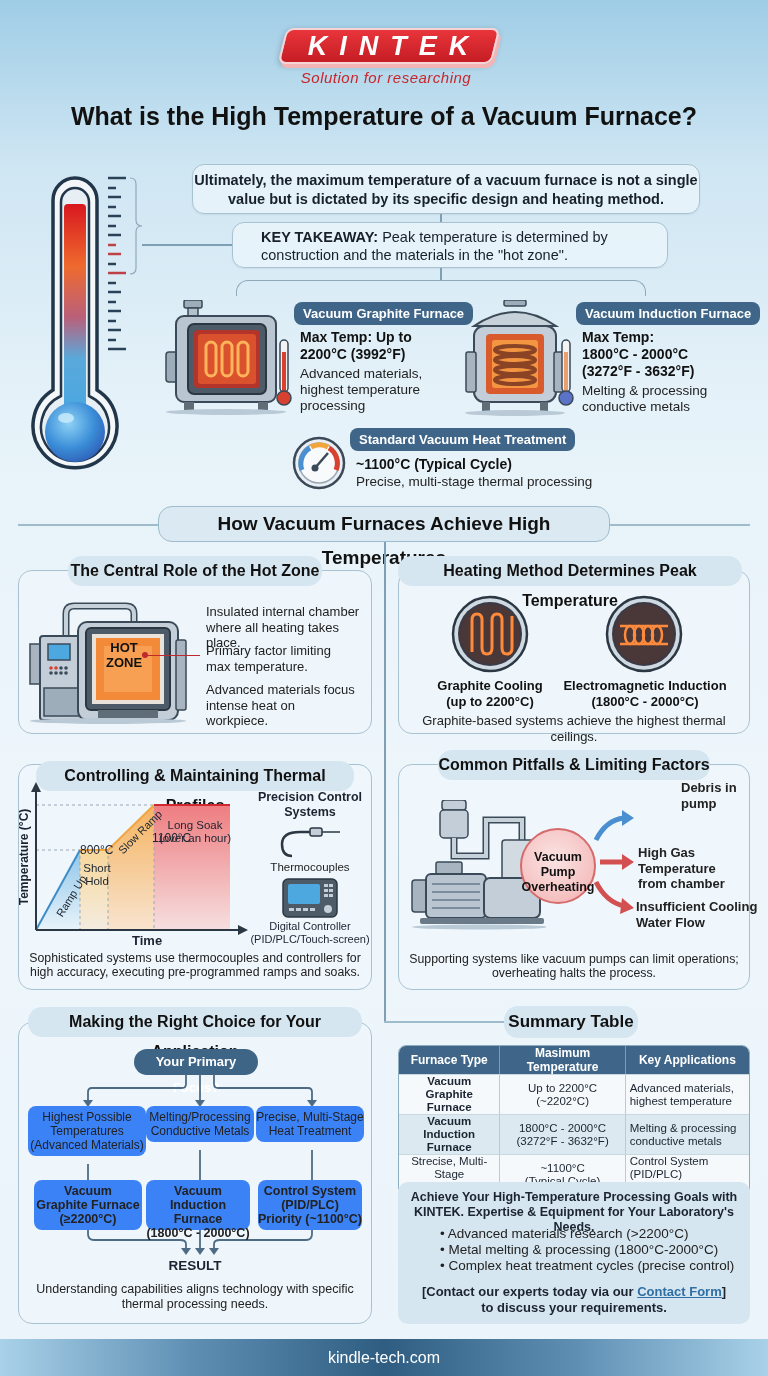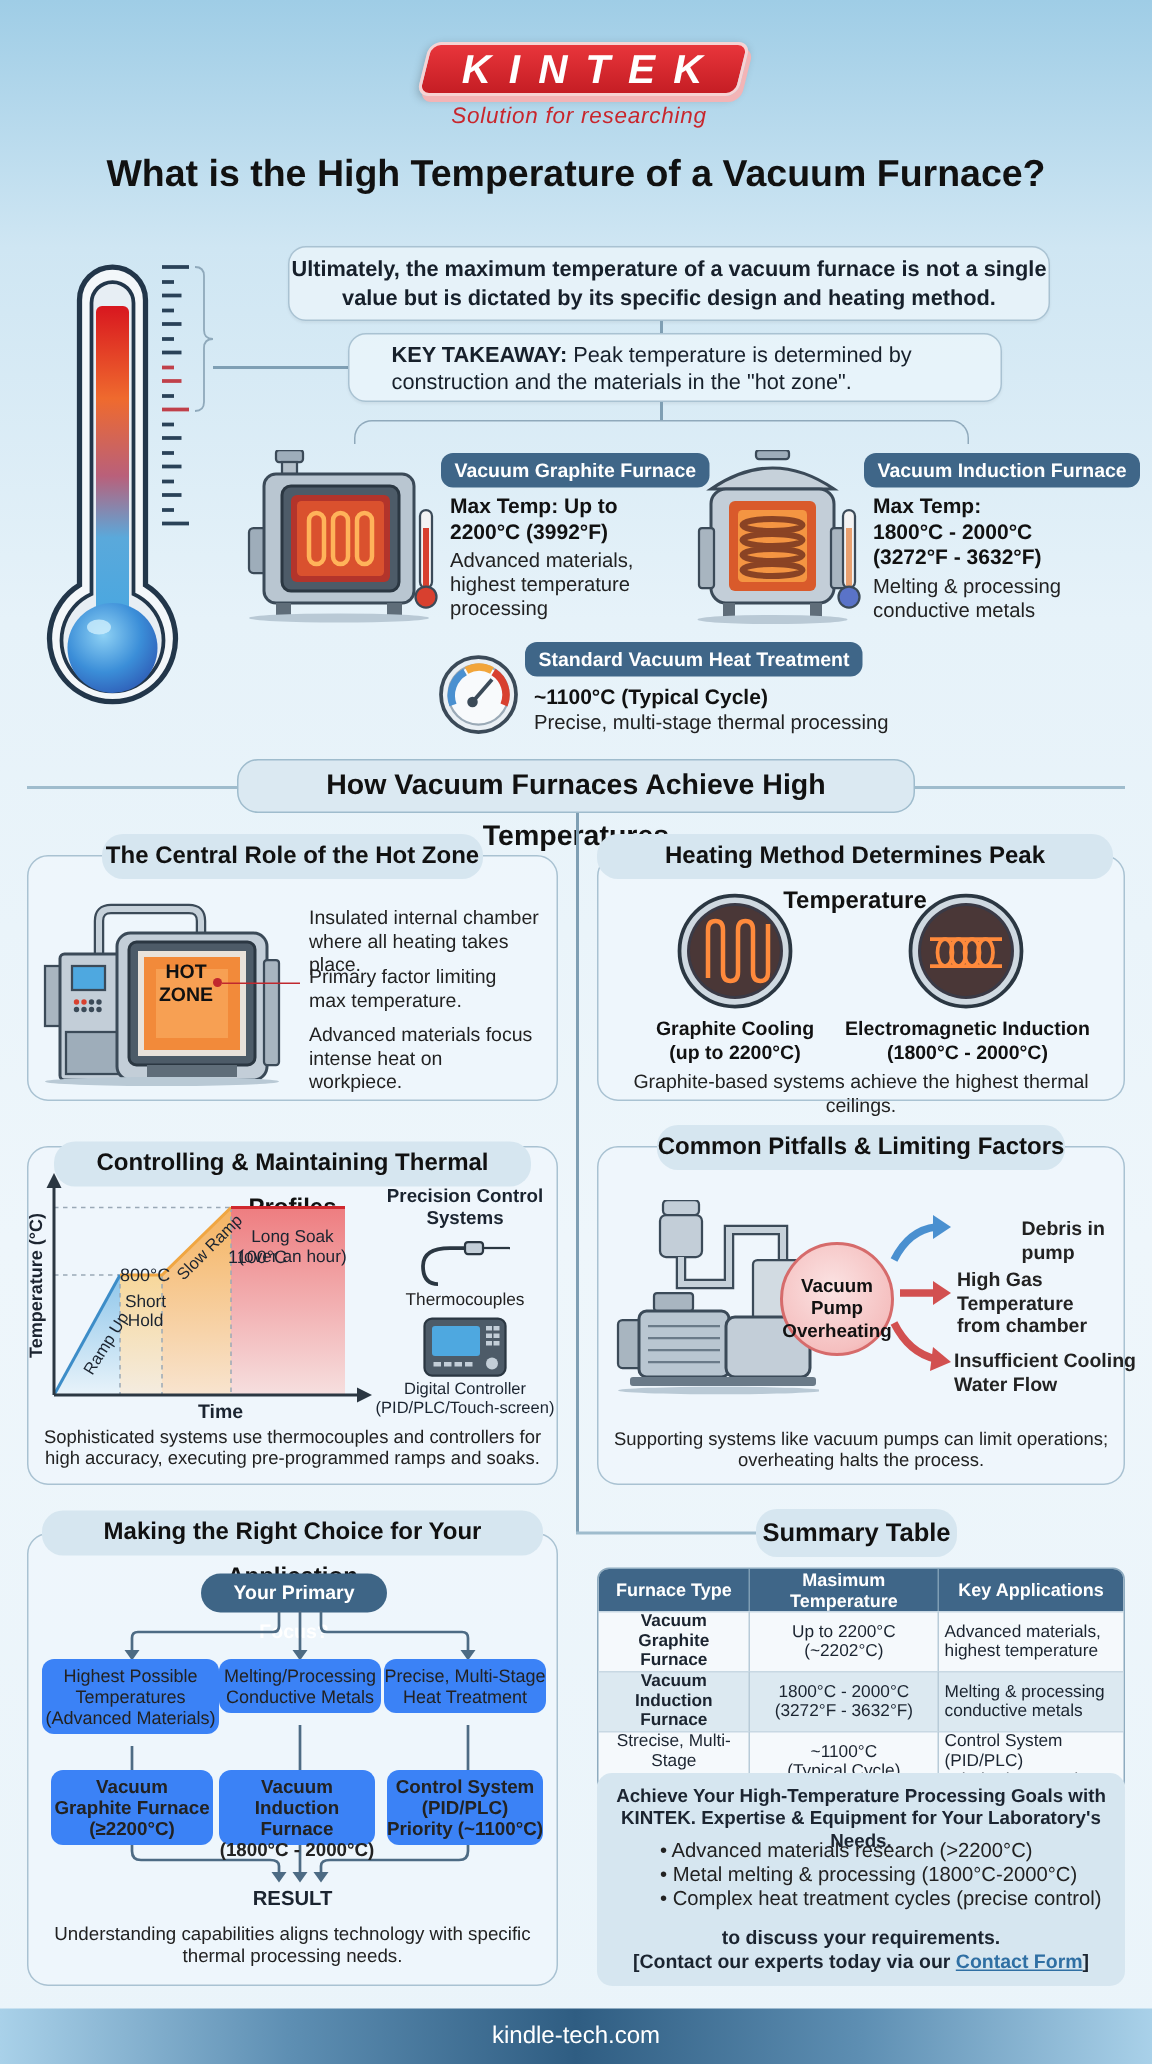--- a/index.html
+++ b/index.html
@@ -463,21 +463,21 @@
   <div>Overheating</div>
 </div>
 <svg class="abs" style="left:592px;top:806px;width:44px;height:116px;" viewBox="0 0 44 116">
   <path d="M4 34 Q14 14 32 12" fill="none" stroke="#4a90d0" stroke-width="5"></path>
   <path d="M30 4 L42 12 L30 20 Z" fill="#4a90d0"></path>
   <line x1="8" y1="56" x2="32" y2="56" stroke="#d25050" stroke-width="5"></line>
   <path d="M30 48 L42 56 L30 64 Z" fill="#d25050"></path>
   <path d="M4 76 Q14 96 32 100" fill="none" stroke="#d25050" stroke-width="5"></path>
   <path d="M30 92 L42 102 L28 108 Z" fill="#d25050"></path>
 </svg>
-<div class="abs bold txt13" style="left:638px;top:811px;padding-left:43px;">Debris in pump</div>
+<div class="abs bold txt13" style="left:638px;top:780px;padding-left:43px;">Debris in pump</div>
 <div class="abs bold txt13" style="left:638px;top:845px;">
   <div>High Gas</div>
   <div>Temperature</div>
   <div>from chamber</div>
 </div>
 <div class="abs bold txt13" style="left:636px;top:899px;">
   <div>Insufficient Cooling</div>
   <div>Water Flow</div>
 </div>
 <div class="abs center txt12" style="left:402px;top:952px;width:344px;font-size:12.3px;">Supporting systems like vacuum pumps can limit operations; overheating halts the process.</div>
@@ -600,19 +600,19 @@
 <div class="abs center bold" style="left:398px;top:1190px;width:352px;font-size:12.5px;line-height:15px;">
   <div>Achieve Your High-Temperature Processing Goals with</div>
   <div>KINTEK. Expertise &amp; Equipment for Your Laboratory's Needs.</div>
 </div>
 <div class="abs" style="left:440px;top:1226px;width:300px;font-size:13.5px;line-height:16px;color:#222;">
   <div>• Advanced materials research (&gt;2200°C)</div>
   <div>• Metal melting &amp; processing (1800°C-2000°C)</div>
   <div>• Complex heat treatment cycles (precise control)</div>
 </div>
 <div class="abs center bold" style="left:398px;top:1284px;width:352px;font-size:13px;line-height:16px;">
+  <div><span>[Contact our experts today via our </span><span class="cta-link">Contact Form</span><span>]</span></div>
   <div>to discuss your requirements.</div>
-  <div><span>[Contact our experts today via our </span><span class="cta-link">Contact Form</span><span>]</span></div>
 </div>
 
 <div class="abs footer">
   <span>kindle-tech.com</span>
 </div>
 
 </body></html>

